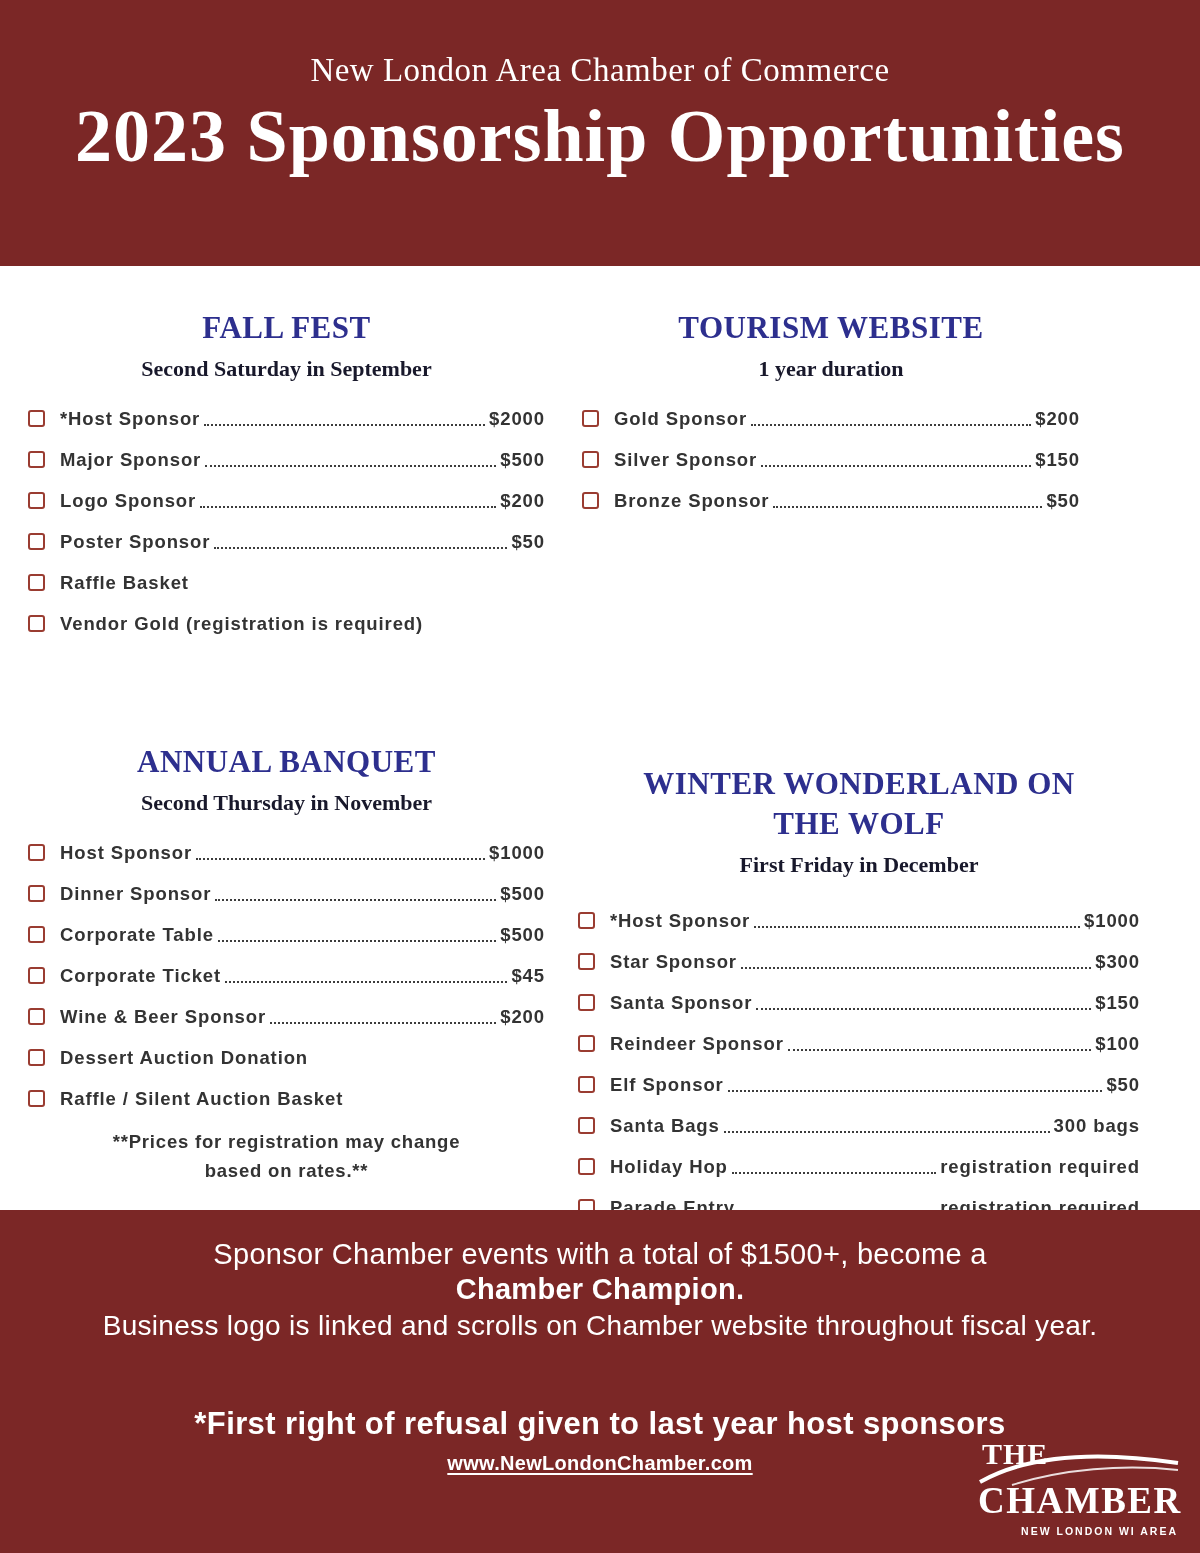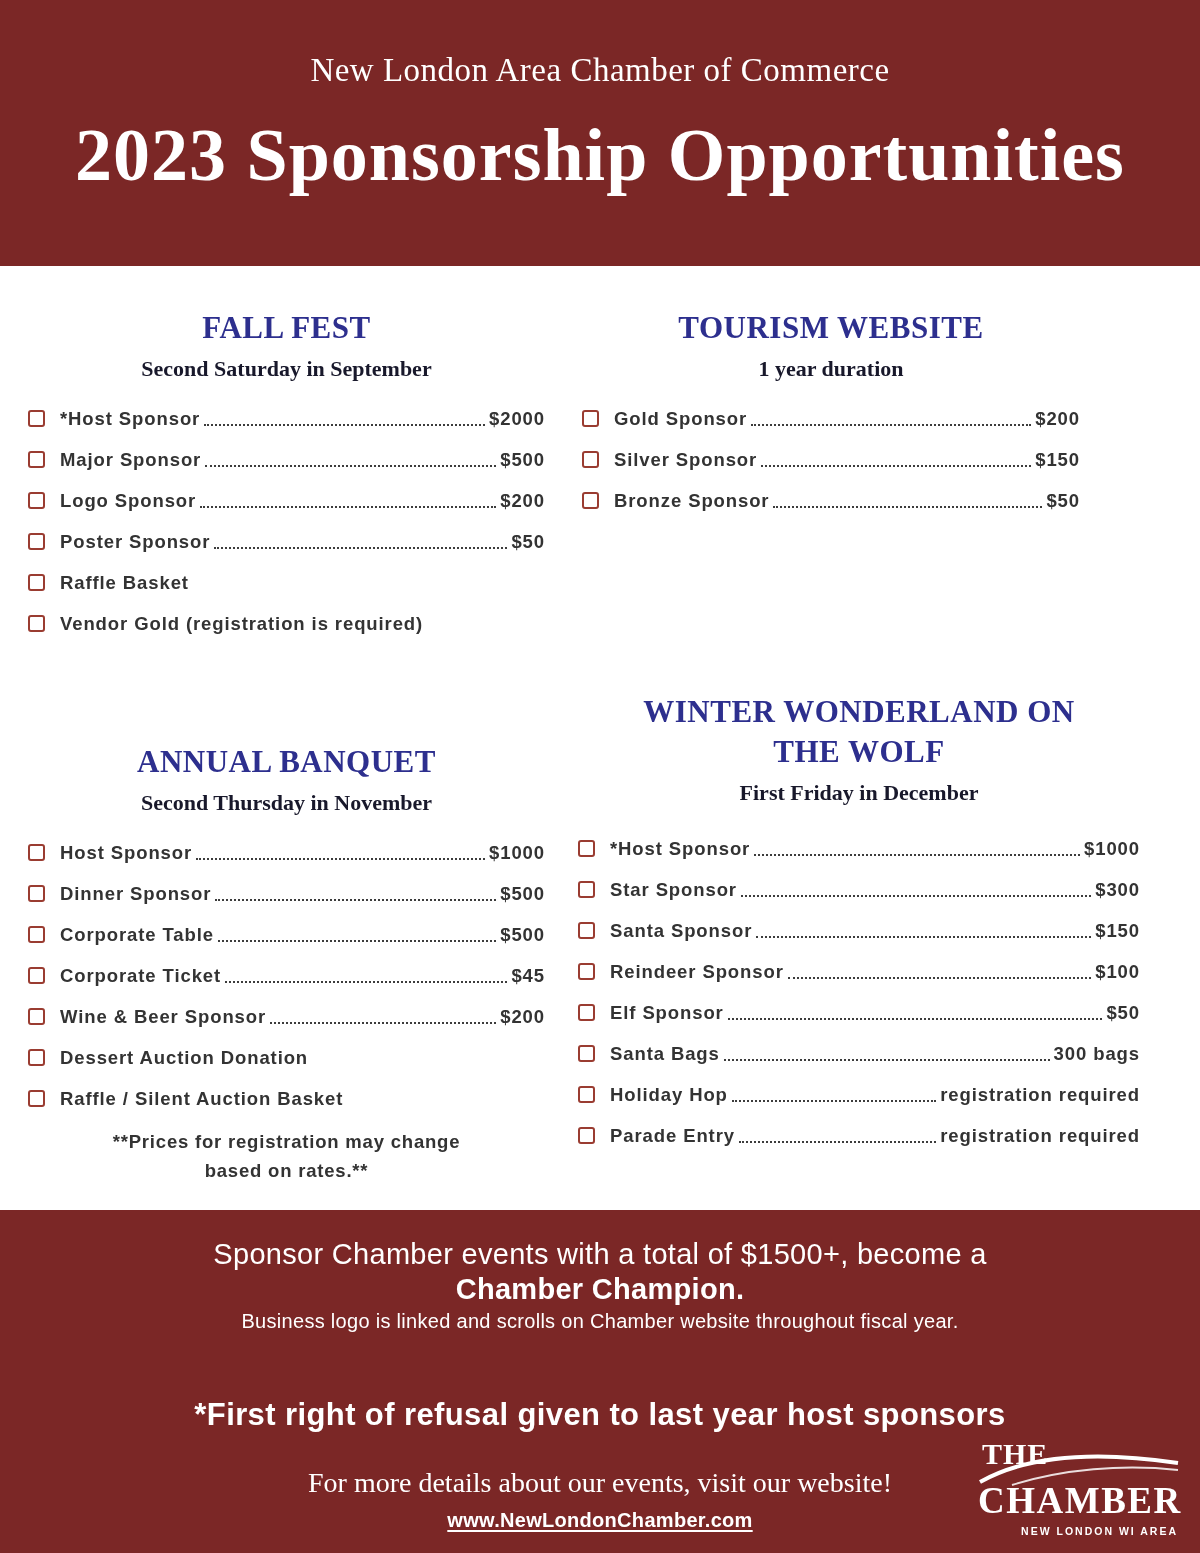--- a/index.html
+++ b/index.html
@@ -9,28 +9,28 @@
     --text:#333333;
   }
   *{margin:0;padding:0;box-sizing:border-box;}
   body{background:#ffffff;font-family:"Liberation Sans",sans-serif;}
   .page{position:relative;width:1200px;height:1553px;background:#ffffff;overflow:hidden;}
 
   
   .band{position:absolute;left:0;width:100%;background:var(--maroon);color:#ffffff;text-align:center;}
   .band.top{top:0;height:266px;}
   .org-line{padding-top:52px;font-family:"Liberation Serif",serif;font-size:33px;letter-spacing:.5px;}
-  .main-title{margin-top:24px;font-family:"Liberation Serif",serif;font-size:74px;font-weight:700;letter-spacing:1px;}
+  .main-title{margin-top:5px;font-family:"Liberation Serif",serif;font-size:74px;font-weight:700;letter-spacing:1px;}
 
   
   .section{position:absolute;}
   .sec-fallfest{left:28px;top:308px;width:517px;}
   .sec-tourism{left:582px;top:308px;width:498px;}
   .sec-banquet{left:28px;top:742px;width:517px;}
-  .sec-winter{left:578px;top:692px;width:562px;}
+  .sec-winter{left:578px;top:764px;width:562px;}
 
   .sec-title{font-family:"Liberation Serif",serif;font-weight:700;font-size:31px;color:var(--navy);
     text-align:center;letter-spacing:.5px;
     text-decoration-thickness:2.5px;text-underline-offset:5px;line-height:40px;}
   .sec-subtitle{font-family:"Liberation Serif",serif;font-weight:700;font-size:22px;color:#18182b;
     text-align:center;margin-top:8px;}
   .items{margin-top:16px;}
   .sec-winter .items{margin-top:22px;}
 
   .item{display:flex;align-items:center;height:41px;font-weight:700;font-size:18.5px;
@@ -40,21 +40,21 @@
   .leader{flex:1 1 auto;border-bottom:2.5px dotted #3c3c3c;margin:0 4px;transform:translateY(6px);min-width:12px;}
   .value{flex:none;white-space:nowrap;}
 
   .note{margin-top:8px;text-align:center;font-weight:700;font-size:18.5px;letter-spacing:.8px;
     color:var(--text);line-height:29px;}
 
   
   .band.bottom{top:1210px;height:343px;}
   .f-line1{margin-top:28px;font-size:29px;font-weight:400;letter-spacing:.3px;}
   .f-line2{font-size:29px;font-weight:700;letter-spacing:.3px;margin-top:2px;}
-  .f-line3{font-size:20px;font-weight:400;letter-spacing:.3px;margin-top:4px;}
+  .f-line3{font-size:28px;font-weight:400;letter-spacing:.3px;margin-top:4px;}
   .f-refusal{font-size:31px;font-weight:700;letter-spacing:.4px;margin-top:64px;}
   .f-details{font-family:"Liberation Serif",serif;font-size:28px;margin-top:34px;}
   .f-link{display:inline-block;margin-top:10px;font-size:20px;font-weight:700;
     text-decoration:underline;text-underline-offset:3px;color:#ffffff;letter-spacing:.3px;cursor:pointer;}
 
   
   .logo{position:absolute;right:20px;bottom:8px;width:202px;height:108px;color:#fff;
     font-family:"Liberation Serif",serif;text-align:left;}
   .logo-the{position:absolute;left:4px;top:0;font-size:30px;font-weight:700;letter-spacing:1px;}
   .swoosh{position:absolute;left:0;top:12px;width:202px;height:38px;}
@@ -269,21 +269,20 @@
           <span class="value">registration required</span>
         </div>
       </div>
   </section>
 
   <footer class="band bottom">
     <div class="f-line1">Sponsor Chamber events with a total of $1500+, become a</div>
     <div class="f-line2">Chamber Champion.</div>
     <div class="f-line3">Business logo is linked and scrolls on Chamber website throughout fiscal year.</div>
     <div class="f-refusal">*First right of refusal given to last year host sponsors</div>
-    <div class="f-details">For more details about our events, visit our website!</div>
     <div><a class="f-link">www.NewLondonChamber.com</a></div>
 
     <div class="logo">
       <div class="logo-the">THE</div>
       <svg class="swoosh" viewBox="0 0 202 38" preserveAspectRatio="none">
         <path d="M2 33 C 50 6, 120 2, 200 14" stroke="#ffffff" stroke-width="4" fill="none"></path>
         <path d="M34 36 C 85 20, 145 15, 200 21" stroke="#ffffff" stroke-width="2" fill="none" opacity="0.85"></path>
       </svg>
       <div class="logo-chamber">CHAMBER</div>
       <div class="logo-tagline">NEW LONDON WI AREA</div>

